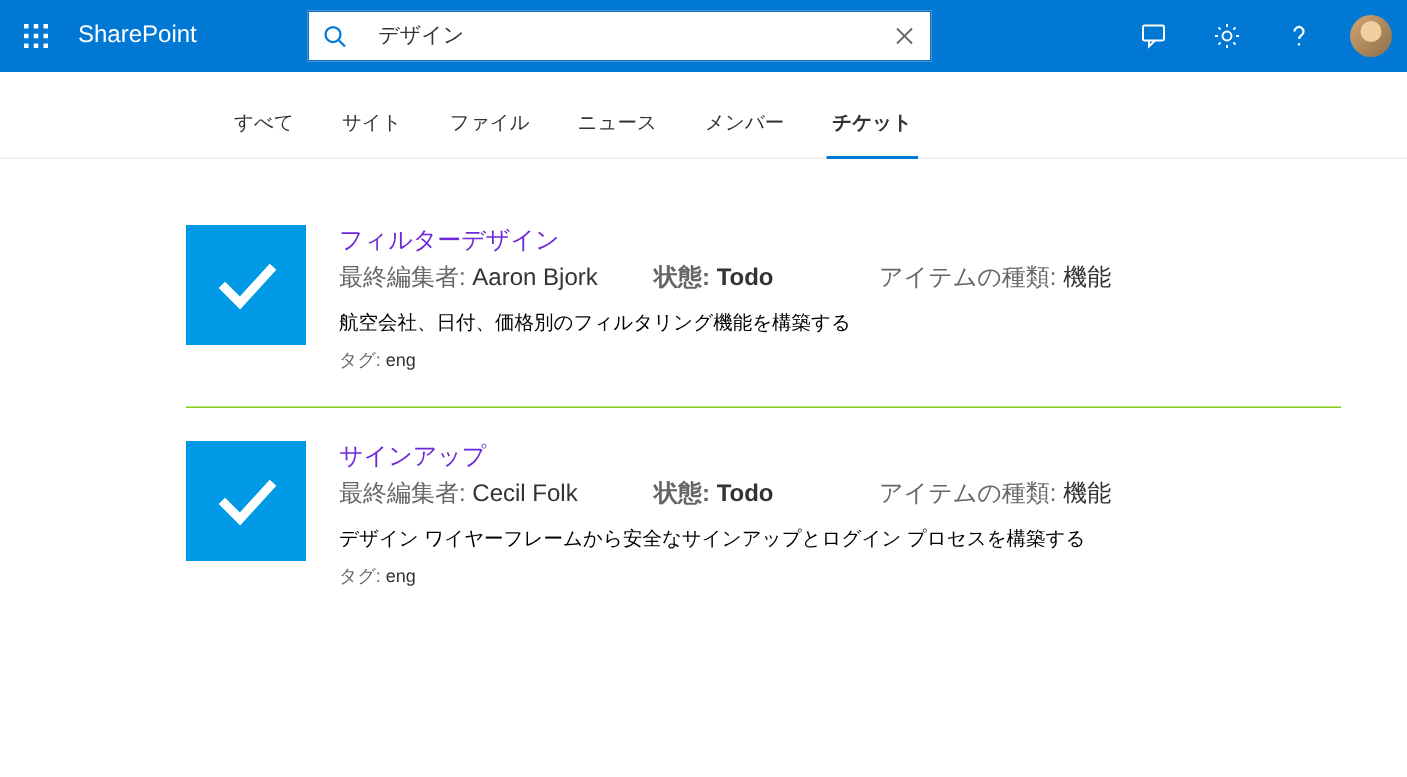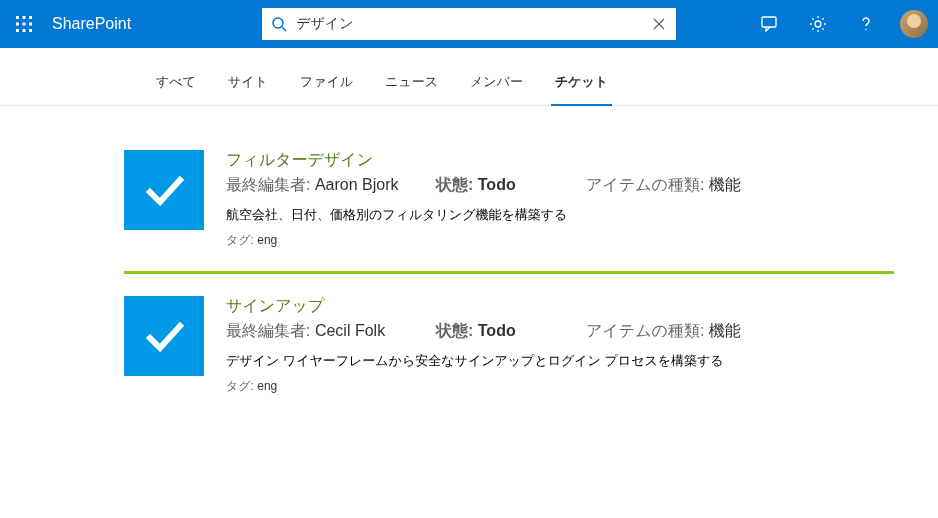--- a/index.html
+++ b/index.html
@@ -1,40 +1,40 @@
 <!DOCTYPE html>
 <html><head>
 <meta charset="utf-8">
 <style>
 * { margin: 0; padding: 0; box-sizing: border-box; }
 body { font-family: "Segoe UI", "Yu Gothic UI", "Meiryo", sans-serif; font-size: 13px; color: #333; }
 
 .header { background: #0078d4; height: 48px; display: flex; align-items: center; color: #fff; }
 .waffle { width: 48px; height: 48px; display: flex; align-items: center; justify-content: center; cursor: pointer; }
 .app-title { font-size: 16px; font-weight: 400; padding: 0 10px 0 4px; }
-.search-wrap { margin-left: 120px; display: flex; align-items: center; height: 34px; width: 416px; background: #fff; border: 1px solid #106ebe; }
+.search-wrap { margin-left: 64px; display: flex; align-items: center; height: 34px; width: 416px; background: #fff; border: 1px solid #106ebe; gap: 12px; }
 .search-icon { width: 34px; display: flex; align-items: center; justify-content: center; color: #0078d4; }
 .search-input { flex: 1; border: none; outline: none; font-size: 14px; color: #333; height: 100%; }
 .search-clear { width: 34px; display: flex; align-items: center; justify-content: center; color: #666; cursor: pointer; }
 .header-right { margin-left: auto; display: flex; align-items: center; height: 100%; }
 .hbtn { width: 48px; height: 48px; display: flex; align-items: center; justify-content: center; cursor: pointer; }
 .avatar { width: 28px; height: 28px; border-radius: 50%; background: linear-gradient(135deg, #d4a574 0%, #8b6f47 100%); margin: 0 10px; cursor: pointer; position: relative; overflow: hidden; }
 .avatar::after { content:''; position:absolute; top:4px; left:7px; width:14px; height:14px; border-radius:50%; background: #f0d0a0; }
 
 .tabbar { height: 58px; border-bottom: 1px solid #eaeaea; display: flex; align-items: flex-end; padding-left: 140px; }
 .tab { padding: 0 16px 14px 16px; font-size: 13px; color: #333; cursor: pointer; position: relative; }
 .tab.active { font-weight: 600; }
 .tab.active::after { content: ''; position: absolute; left: 12px; right: 12px; bottom: -1px; height: 2px; background: #0078d4; }
 
 .results { padding: 30px 0 0 0; max-width: 770px; margin-left: 124px; }
 .result { display: flex; padding: 14px 0 22px 0; }
-.result + .result { border-top: 3px solid #84cc16; padding-top: 22px; }
+.result + .result { border-top: 1px solid #84cc16; padding-top: 22px; }
 .thumb { width: 80px; height: 80px; background: #0099e5; display: flex; align-items: center; justify-content: center; flex-shrink: 0; }
 .result-body { padding-left: 22px; flex: 1; }
-.result-title { color: #4d7c0f; font-size: 16px; margin-bottom: 4px; cursor: pointer; }
+.result-title { color: #6d28d9; font-size: 16px; margin-bottom: 4px; cursor: pointer; }
 .result-meta { display: flex; font-size: 16px; color: #666; gap: 0; margin-bottom: 10px; }
 .meta-col { width: 210px; }
 .meta-col:nth-child(2){ width: 150px; font-weight: bold; }
 .meta-col:nth-child(3){ width: auto; }
 .meta-label { color: #666; }
 .meta-val { color: #333; }
 .result-desc { font-size: 13px; color: #000000; margin-bottom: 8px; }
 .result-tags { font-size: 12px; color: #666; }
 </style>
 </head>

